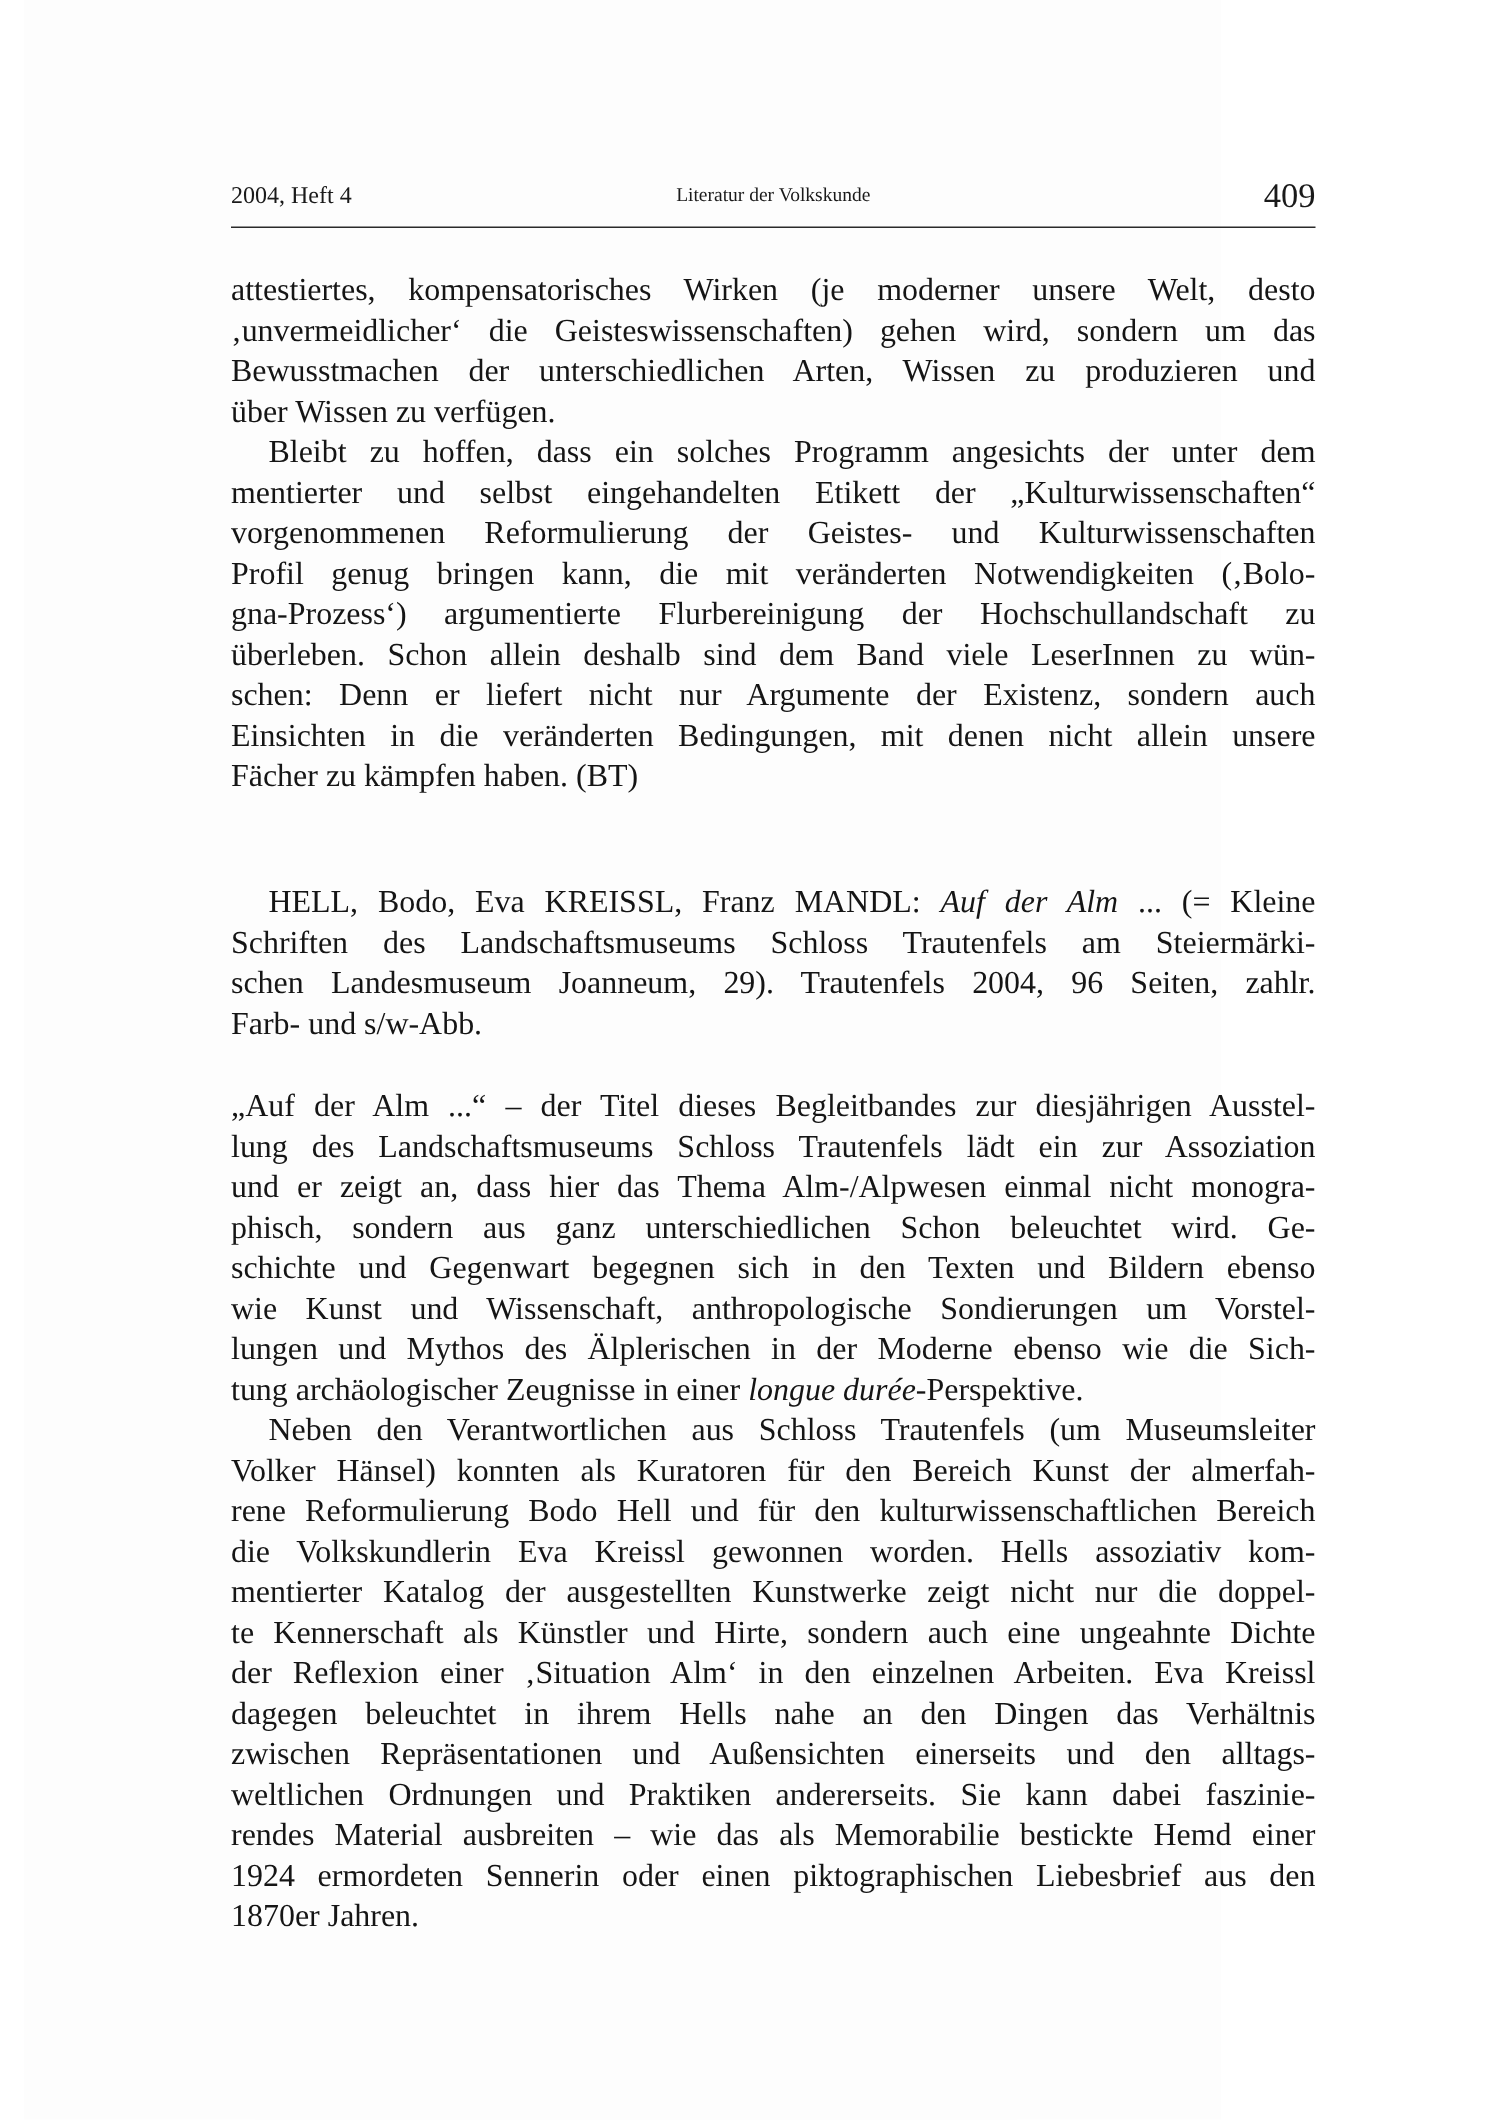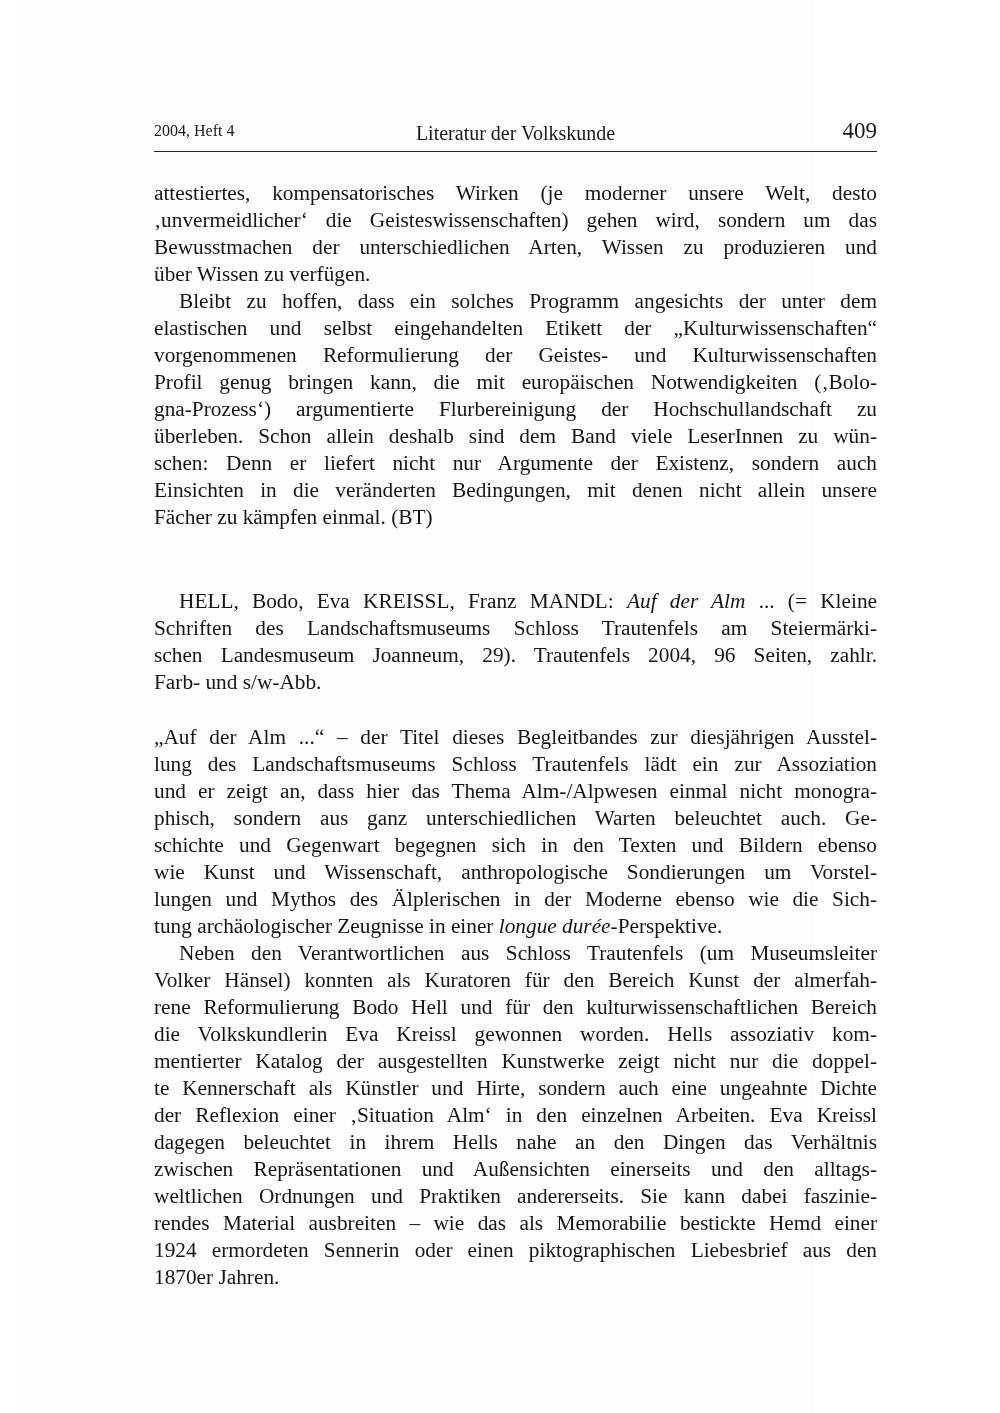--- a/index.html
+++ b/index.html
@@ -1,20 +1,20 @@
 <!DOCTYPE html>
 <html><head>
   <meta charset="utf-8">
   <style>
     html, body { margin: 0; padding: 0; background: #ffffff; }
     body { width: 1000px; height: 1413px; position: relative; overflow: hidden; }
     .page { position: absolute; left: 16px; top: 0; width: 798px; height: 1413px; background: #fdfdfd; }
     .header { position: absolute; left: 138px; top: 118px; width: 723px; height: 30px; font-family: "Liberation Serif", serif; color: #1a1a1a; }
     .hdr-left { position: absolute; left: 0; top: 4px; font-size: 16px; }
-    .hdr-center { position: absolute; left: 0; width: 100%; top: 4px; text-align: center; font-size: 20px; pointer-events: none; }
+    .hdr-center { position: absolute; left: 0; width: 100%; top: 4px; text-align: center; font-size: 13px; pointer-events: none; }
     .hdr-right { position: absolute; right: 0; top: 0; font-size: 23px; }
     .rule { position: absolute; left: 138px; top: 151px; width: 723px; height: 1px; background: #2a2a2a; }
     .text { font-family: "Liberation Serif", serif; font-size: 21.3px; color: #151515; }
     .line { position: absolute; left: 138px; width: 723px; height: 27px; line-height: 27px; white-space: nowrap; text-align: justify; text-align-last: justify; }
     .line.last { text-align-last: left; }
     .line.indent { left: 163px; width: 698px; }
     .line i { font-style: italic; }
   </style>
 </head>
 <body>
@@ -29,38 +29,38 @@
   <div class="rule"></div>
 
   <div class="text">
 
     <div class="line" style="top:180px">attestiertes, kompensatorisches Wirken (je moderner unsere Welt, desto</div>
     <div class="line" style="top:207px">‚unvermeidlicher‘ die Geisteswissenschaften) gehen wird, sondern um das</div>
     <div class="line" style="top:234px">Bewusstmachen der unterschiedlichen Arten, Wissen zu produzieren und</div>
     <div class="line last" style="top:261px">über Wissen zu verfügen.</div>
 
     <div class="line indent" style="top:288px">Bleibt zu hoffen, dass ein solches Programm angesichts der unter dem</div>
-    <div class="line" style="top:315px">elastischen und selbst eingehandelten Etikett der „Kulturwissenschaften“</div>
+    <div class="line" style="top:315px">mentierter und selbst eingehandelten Etikett der „Kulturwissenschaften“</div>
     <div class="line" style="top:342px">vorgenommenen Reformulierung der Geistes- und Kulturwissenschaften</div>
-    <div class="line" style="top:369px">Profil genug bringen kann, die mit europäischen Notwendigkeiten (‚Bolo-</div>
+    <div class="line" style="top:369px">Profil genug bringen kann, die mit veränderten Notwendigkeiten (‚Bolo-</div>
     <div class="line" style="top:396px">gna-Prozess‘) argumentierte Flurbereinigung der Hochschullandschaft zu</div>
     <div class="line" style="top:423px">überleben. Schon allein deshalb sind dem Band viele LeserInnen zu wün-</div>
     <div class="line" style="top:450px">schen: Denn er liefert nicht nur Argumente der Existenz, sondern auch</div>
     <div class="line" style="top:477px">Einsichten in die veränderten Bedingungen, mit denen nicht allein unsere</div>
-    <div class="line last" style="top:504px">Fächer zu kämpfen einmal. (BT)</div>
+    <div class="line last" style="top:504px">Fächer zu kämpfen haben. (BT)</div>
 
     <div class="line indent" style="top:588px"><span>HELL, Bodo, Eva KREISSL, Franz MANDL: </span><i>Auf der Alm</i><span> ... (= Kleine</span></div>
     <div class="line" style="top:615px">Schriften des Landschaftsmuseums Schloss Trautenfels am Steiermärki-</div>
     <div class="line" style="top:642px">schen Landesmuseum Joanneum, 29). Trautenfels 2004, 96 Seiten, zahlr.</div>
     <div class="line last" style="top:669px">Farb- und s/w-Abb.</div>
 
     <div class="line" style="top:724px">„Auf der Alm ...“ – der Titel dieses Begleitbandes zur diesjährigen Ausstel-</div>
     <div class="line" style="top:751px">lung des Landschaftsmuseums Schloss Trautenfels lädt ein zur Assoziation</div>
     <div class="line" style="top:778px">und er zeigt an, dass hier das Thema Alm-/Alpwesen einmal nicht monogra-</div>
-    <div class="line" style="top:805px">phisch, sondern aus ganz unterschiedlichen Warten beleuchtet auch. Ge-</div>
+    <div class="line" style="top:805px">phisch, sondern aus ganz unterschiedlichen Schon beleuchtet wird. Ge-</div>
     <div class="line" style="top:832px">schichte und Gegenwart begegnen sich in den Texten und Bildern ebenso</div>
     <div class="line" style="top:859px">wie Kunst und Wissenschaft, anthropologische Sondierungen um Vorstel-</div>
     <div class="line" style="top:886px">lungen und Mythos des Älplerischen in der Moderne ebenso wie die Sich-</div>
     <div class="line last" style="top:913px"><span>tung archäologischer Zeugnisse in einer </span><i>longue durée</i><span>-Perspektive.</span></div>
 
     <div class="line indent" style="top:940px">Neben den Verantwortlichen aus Schloss Trautenfels (um Museumsleiter</div>
     <div class="line" style="top:967px">Volker Hänsel) konnten als Kuratoren für den Bereich Kunst der almerfah-</div>
     <div class="line" style="top:994px">rene Reformulierung Bodo Hell und für den kulturwissenschaftlichen Bereich</div>
     <div class="line" style="top:1021px">die Volkskundlerin Eva Kreissl gewonnen worden. Hells assoziativ kom-</div>
     <div class="line" style="top:1048px">mentierter Katalog der ausgestellten Kunstwerke zeigt nicht nur die doppel-</div>

